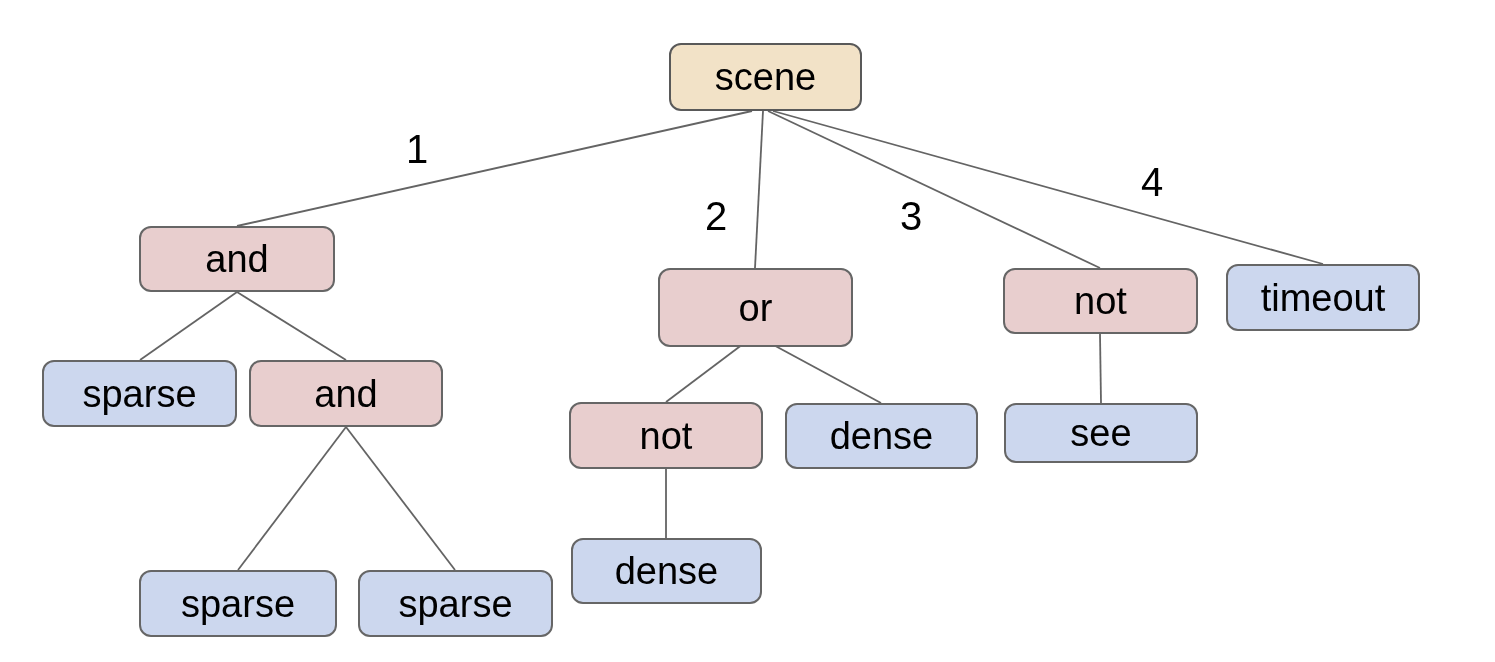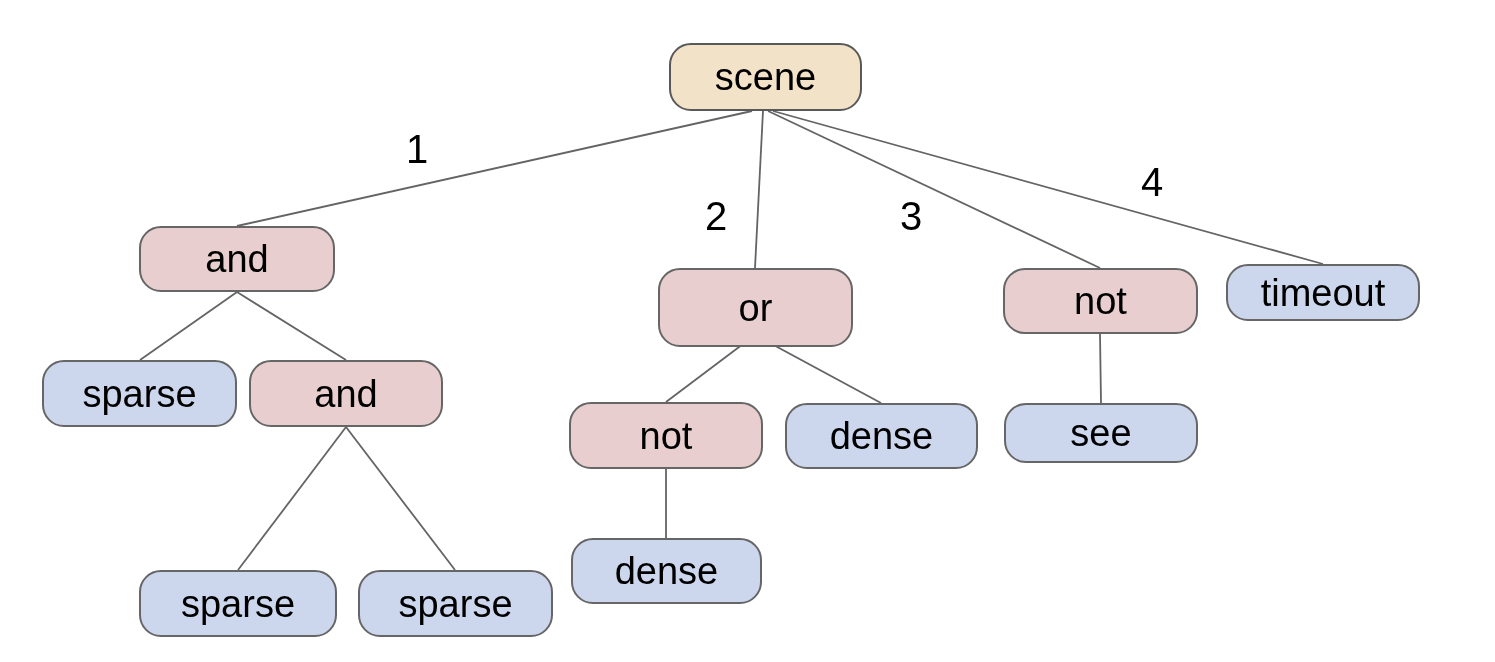--- a/index.html
+++ b/index.html
@@ -27,21 +27,21 @@
     stroke-width: 1.8;
     fill: none;
   }
   .node {
     position: absolute;
     box-sizing: border-box;
     display: flex;
     align-items: center;
     justify-content: center;
     border: 2px solid var(--node-border, #666666);
-    border-radius: 22px;
+    border-radius: 12px;
     font-size: 38px;
     line-height: 1;
     color: var(--text, #000000);
     white-space: nowrap;
     user-select: none;
   }
   .node.root     { background: var(--root-fill, #f2e2c7); border-color: #595959; }
   .node.operator { background: var(--operator-fill, #e8cece); }
   .node.leaf     { background: var(--leaf-fill, #ccd7ee); }
   .edge-label {
@@ -75,21 +75,21 @@
 
   <span class="edge-label" style="left:417px;  top:149px;">1</span>
   <span class="edge-label" style="left:716px;  top:216px;">2</span>
   <span class="edge-label" style="left:911px;  top:216px;">3</span>
   <span class="edge-label" style="left:1152px; top:182px;">4</span>
 
   <div class="node root" style="left:669px;  top:43px;  width:193px; height:68px;">scene</div>
   <div class="node operator" style="left:139px;  top:226px; width:196px; height:66px;">and</div>
   <div class="node operator" style="left:658px;  top:268px; width:195px; height:79px;">or</div>
   <div class="node operator" style="left:1003px; top:268px; width:195px; height:66px;">not</div>
-  <div class="node leaf" style="left:1226px; top:264px; width:194px; height:57px;">timeout</div>
+  <div class="node leaf" style="left:1226px; top:264px; width:194px; height:67px;">timeout</div>
   <div class="node leaf" style="left:42px;   top:360px; width:195px; height:67px;">sparse</div>
   <div class="node operator" style="left:249px;  top:360px; width:194px; height:67px;">and</div>
   <div class="node operator" style="left:569px;  top:402px; width:194px; height:67px;">not</div>
   <div class="node leaf" style="left:785px;  top:403px; width:193px; height:66px;">dense</div>
   <div class="node leaf" style="left:1004px; top:403px; width:194px; height:60px;">see</div>
   <div class="node leaf" style="left:139px;  top:570px; width:198px; height:67px;">sparse</div>
   <div class="node leaf" style="left:358px;  top:570px; width:195px; height:67px;">sparse</div>
   <div class="node leaf" style="left:571px;  top:538px; width:191px; height:66px;">dense</div>
 
 </div>

